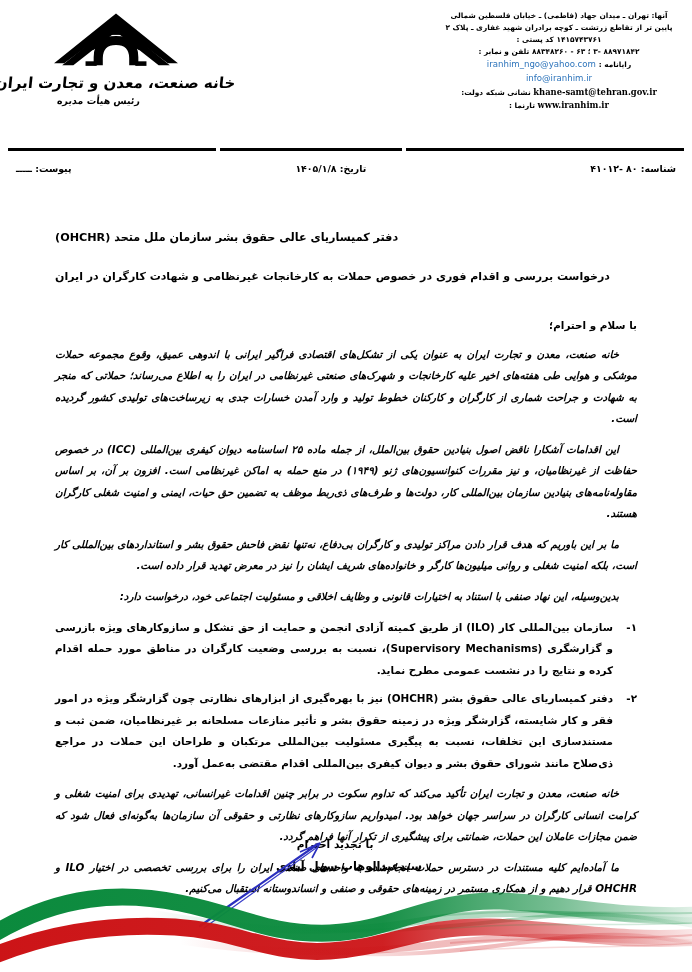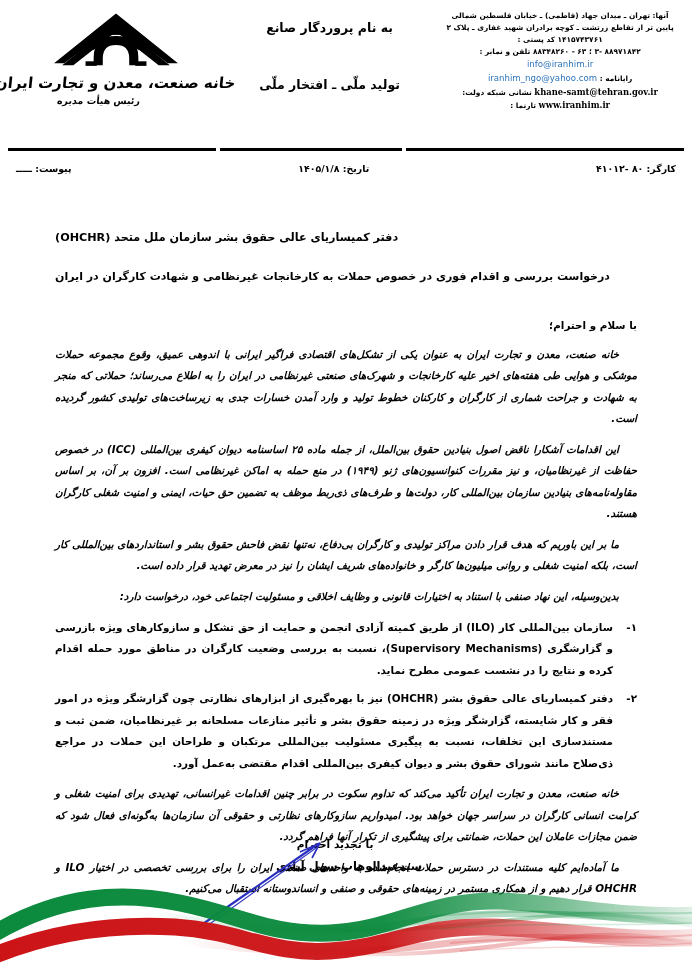--- a/index.html
+++ b/index.html
@@ -116,63 +116,59 @@
           <rect x="146" y="44" width="16" height="10"></rect>
           <rect x="122" y="38" width="16" height="10"></rect>
           <rect x="80" y="66" width="14" height="9" transform="rotate(-38 87 70)"></rect>
           <rect x="166" y="66" width="14" height="9" transform="rotate(38 173 70)"></rect>
         </g>
       </svg>
       <div class="logo-name">خانه صنعت، معدن و تجارت ایران</div>
       <div class="logo-sub">رئیس هیأت مدیره</div>
     </div>
 
-    <div class="lh-center">
-      <div class="l1">به نام پروردگار صانع</div>
-      <div class="l2">تولید ملّی ـ افتخار ملّی</div>
-    </div>
 
     <div class="lh-contact">
       <div>آنها: تهران ـ میدان جهاد (فاطمی) ـ خیابان فلسطین شمالی</div>
       <div>پایین تر از تقاطع زرتشت ـ کوچه برادران شهید غفاری ـ پلاک ۲</div>
       <div>
         <span>۱۴۱۵۷۴۳۷۶۱</span>
         <span>کد پستی :</span>
       </div>
       <div>
         <span>۸۸۹۷۱۸۴۲ -۳ ؛ ۶۳ - ۸۸۳۴۸۲۶۰</span>
         <span>تلفن و نمابر :</span>
       </div>
       <div class="mail">
-        <span>info@iranhim.ir</span>
-      </div>
-      <div class="mail">
         <span>iranhim_ngo@yahoo.com</span>
         <span class="lbl">رایانامه :</span>
+      </div>
+      <div class="mail">
+        <span>info@iranhim.ir</span>
       </div>
       <div class="latin">
         <b>khane-samt@tehran.gov.ir</b>
         <span>نشانی شبکه دولت:</span>
       </div>
       <div class="latin">
         <b>www.iranhim.ir</b>
         <span>تارنما :</span>
       </div>
     </div>
   </div>
 
   <div class="rules">
     <div class="seg seg-a"></div>
     <div class="seg seg-b"></div>
     <div class="seg seg-c"></div>
   </div>
 
   <div class="meta">
     <div class="m">
-      <span>کارگر:</span>
+      <span>شناسه:</span>
       <span class="val">۸۰ -۴۱۰۱۲</span>
     </div>
     <div class="m">
       <span>تاریخ:</span>
       <span class="val">۱۴۰۵/۱/۸</span>
     </div>
     <div class="m attach">
       <span>پیوست:</span>
       <span class="val dash">ـــــ</span>
     </div>

